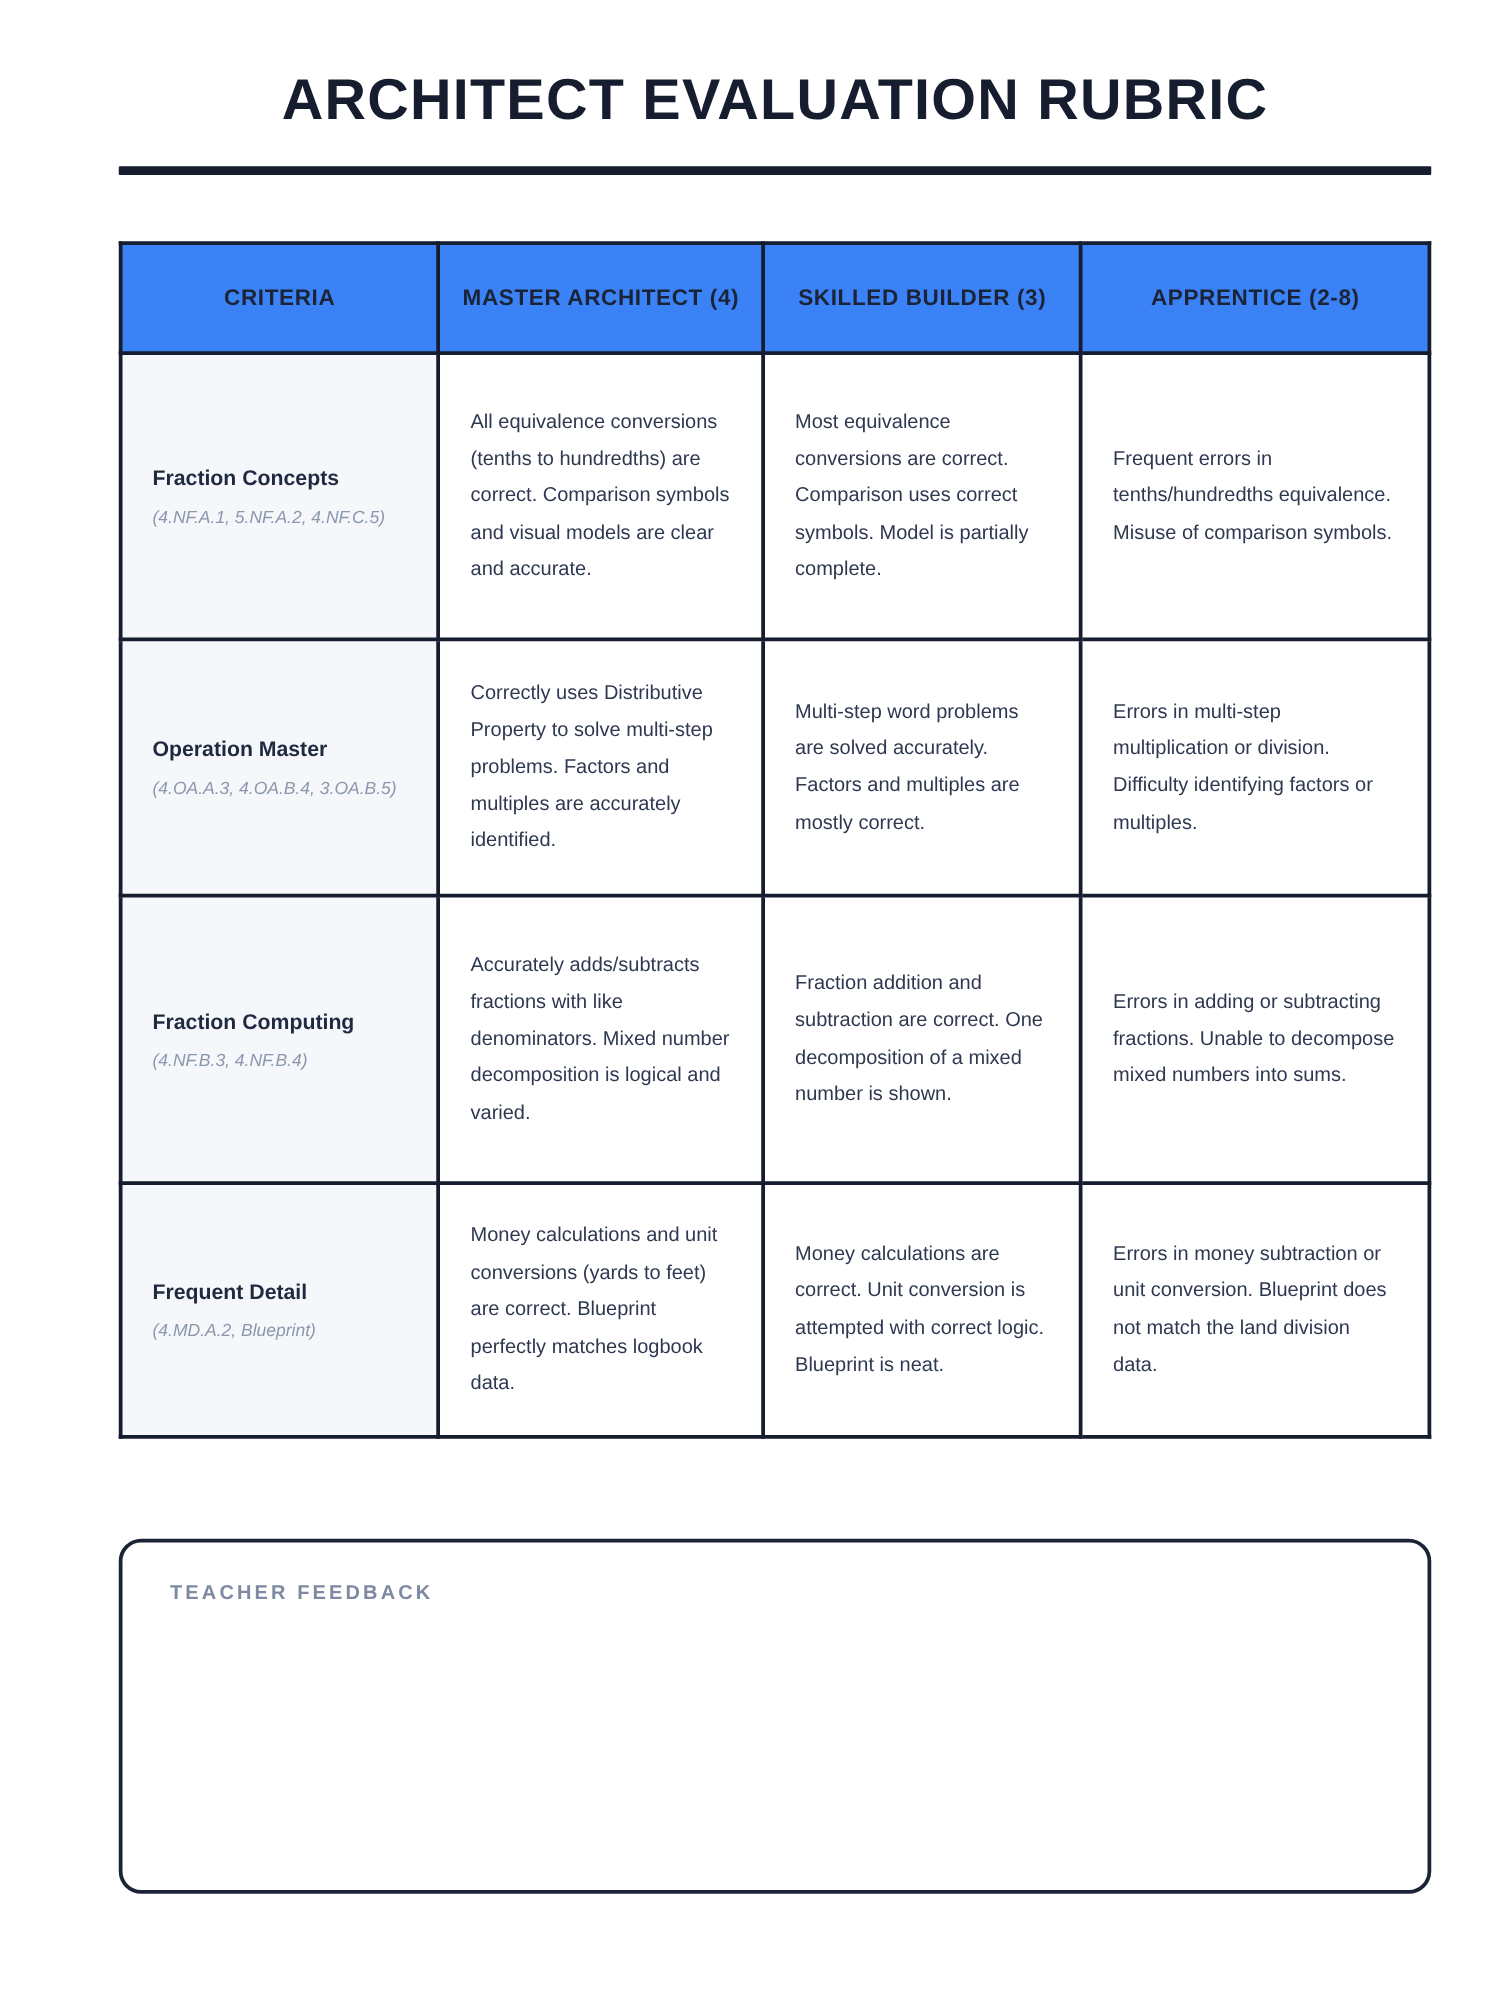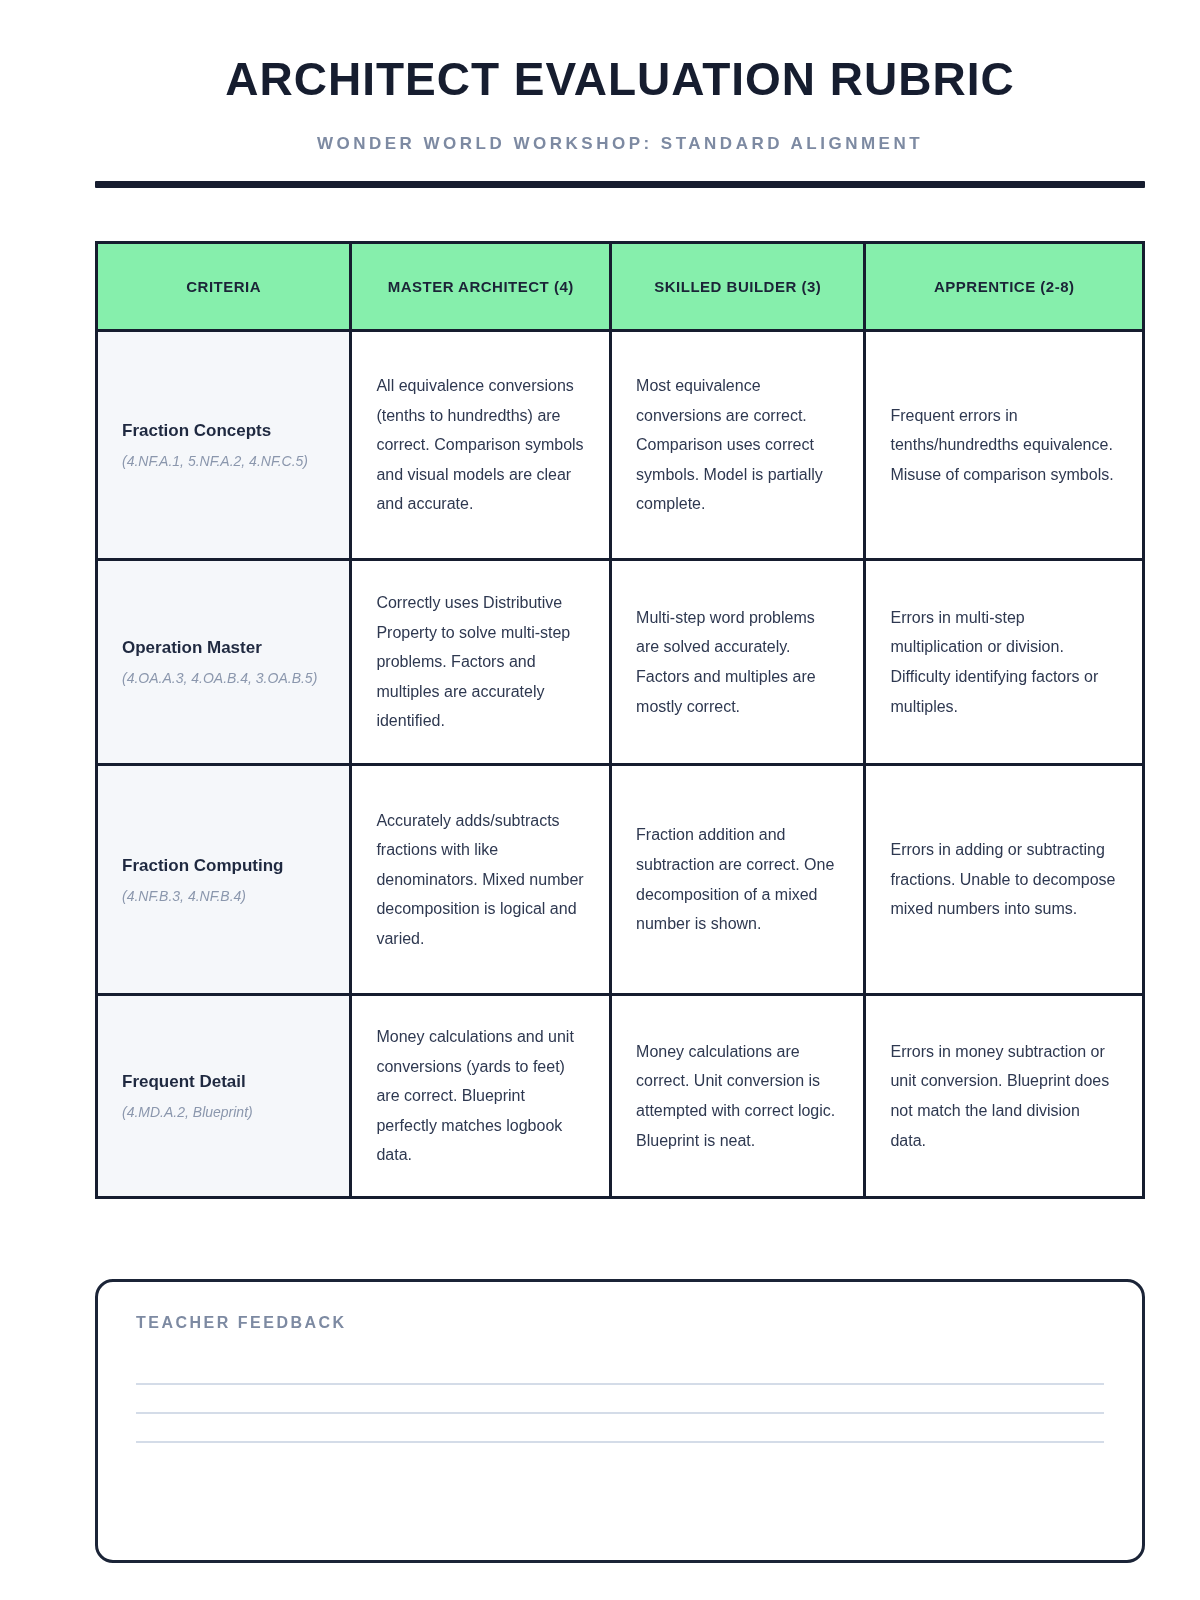--- a/index.html
+++ b/index.html
@@ -30,23 +30,23 @@
   
   table.rubric {
     width: 100%; margin-top: 53px;
     border-collapse: collapse; table-layout: fixed;
   }
   table.rubric th, table.rubric td {
     border: 3px solid #161d2f;
     vertical-align: middle;
   }
   table.rubric th {
-    background: #86efac;
+    background: #3b82f6;
     height: 88px;
-    font-size: 15px; font-weight: bold; letter-spacing: 0.5px;
+    font-size: 18px; font-weight: bold; letter-spacing: 0.5px;
     color: #1b2437; text-align: center;
   }
   table.rubric col.c-criteria  { width: 24.3%; }
   table.rubric col.c-master    { width: 24.8%; }
   table.rubric col.c-skilled   { width: 24.3%; }
   table.rubric col.c-apprentice{ width: 26.6%; }
 
   td.criteria-cell {
     background: #f5f7fa;
     padding: 26px 24px;
@@ -70,21 +70,21 @@
   tr.row-4 td { height: 200px; }
 
   
   .bottom {
     display: flex; gap: 78px; margin-top: 80px;
   }
   .box {
     flex: 1; height: 284px;
     border: 3px solid #1b2437; border-radius: 18px;
     padding: 30px 38px;
-    display: flex; flex-direction: column;
+    display: flex; 
   }
   .box.feedback { background: #ffffff; }
   .box.rating   { background: #f3f5f9; }
   .box-title {
     font-size: 16px; font-weight: bold; letter-spacing: 2.5px;
     color: #7d8aa2; margin-top: 2px;
   }
   .rule-lines { margin-top: 24px; }
   .rule-line {
     height: 29px;
@@ -110,21 +110,20 @@
     line-height: 1;
   }
 </style>
 </head>
 <body>
 
 <div class="page">
 
   <div class="header">
     <div class="title">ARCHITECT EVALUATION RUBRIC</div>
-    <div class="subtitle">WONDER WORLD WORKSHOP: STANDARD ALIGNMENT</div>
     <div class="divider"></div>
   </div>
 
   <table class="rubric">
     <colgroup>
       <col class="c-criteria">
         <col class="c-master">
         <col class="c-skilled">
         <col class="c-apprentice">
     </colgroup>

